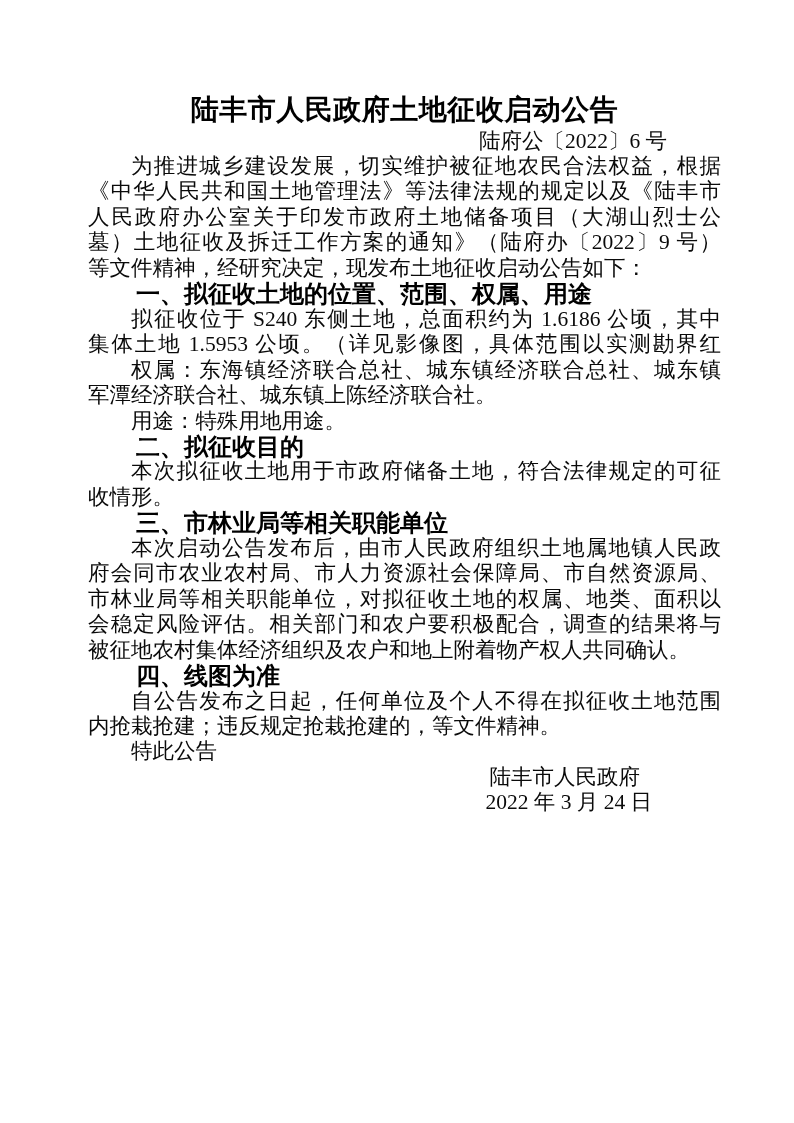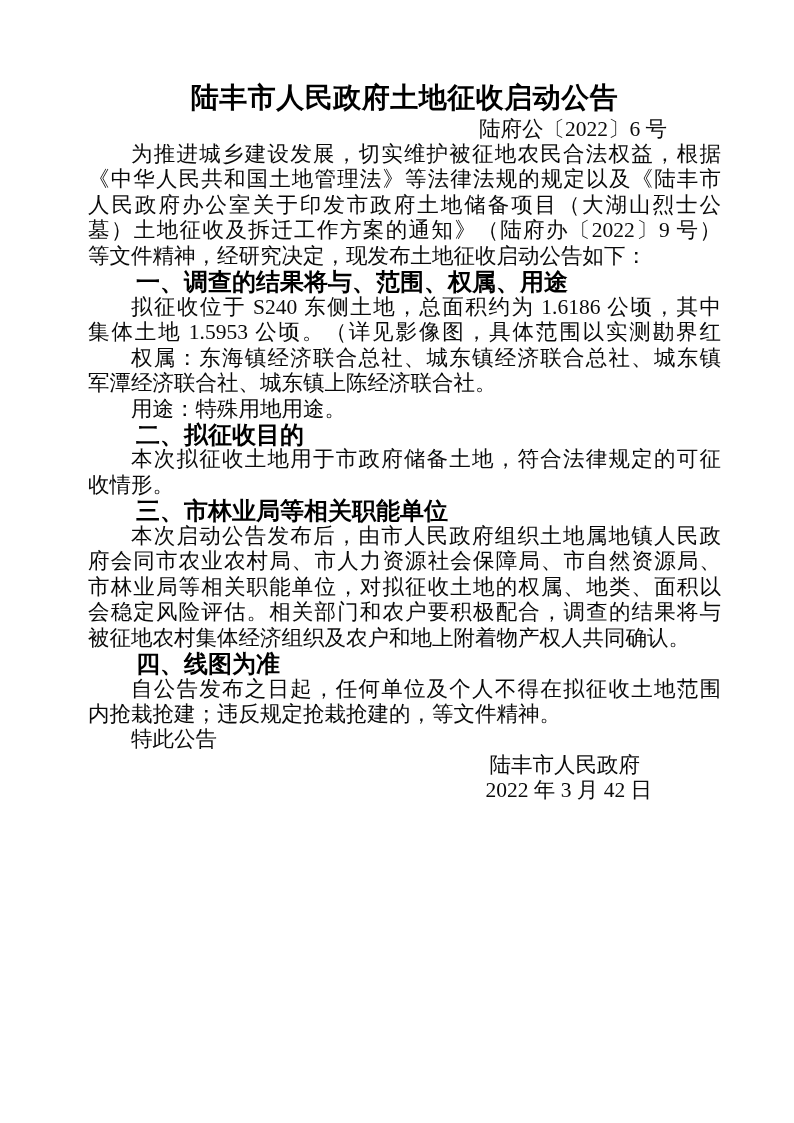--- a/index.html
+++ b/index.html
@@ -12,21 +12,21 @@
     width: 794px;
     height: 1123px;
     background: #ffffff;
     overflow: hidden;
     font-family: "Liberation Serif", "DejaVu Serif", serif;
     color: #0a0a0a;
   }
   .content {
     position: absolute;
     left: 88px;
-    top: 80px;
+    top: 92px;
     width: 633px;
   }
   .line {
     font-size: 21.5px;
     line-height: 25.45px;
     white-space: normal;
     text-align: left;
   }
   
   .s-title {
@@ -77,35 +77,35 @@
 
 <div class="page">
   <div class="content" id="doc-content">
       <div class="line s-title">陆丰市人民政府土地征收启动公告</div>
       <div class="line s-docnum">陆府公〔2022〕6 号</div>
       <div class="line s-first s-full">为推进城乡建设发展，切实维护被征地农民合法权益，根据</div>
       <div class="line s-full">《中华人民共和国土地管理法》等法律法规的规定以及《陆丰市</div>
       <div class="line s-full">人民政府办公室关于印发市政府土地储备项目（大湖山烈士公</div>
       <div class="line s-full">墓）土地征收及拆迁工作方案的通知》（陆府办〔2022〕9 号）</div>
       <div class="line">等文件精神，经研究决定，现发布土地征收启动公告如下：</div>
-      <div class="line s-heading">一、调查的结果将与、范围、权属、用途</div>
+      <div class="line s-heading">一、拟征收土地的位置、范围、权属、用途</div>
       <div class="line s-first s-full">拟征收位于 S240 东侧土地，总面积约为 1.6186 公顷，其中</div>
       <div class="line s-full">集体土地 1.5953 公顷。（详见影像图，具体范围以实测勘界红</div>
       <div class="line s-first s-full">权属：东海镇经济联合总社、城东镇经济联合总社、城东镇</div>
       <div class="line">军潭经济联合社、城东镇上陈经济联合社。</div>
       <div class="line s-first">用途：特殊用地用途。</div>
       <div class="line s-heading">二、拟征收目的</div>
       <div class="line s-first s-full">本次拟征收土地用于市政府储备土地，符合法律规定的可征</div>
       <div class="line">收情形。</div>
       <div class="line s-heading">三、市林业局等相关职能单位</div>
       <div class="line s-first s-full">本次启动公告发布后，由市人民政府组织土地属地镇人民政</div>
       <div class="line s-full">府会同市农业农村局、市人力资源社会保障局、市自然资源局、</div>
       <div class="line s-full">市林业局等相关职能单位，对拟征收土地的权属、地类、面积以</div>
       <div class="line s-full">会稳定风险评估。相关部门和农户要积极配合，调查的结果将与</div>
       <div class="line">被征地农村集体经济组织及农户和地上附着物产权人共同确认。</div>
       <div class="line s-heading">四、线图为准</div>
       <div class="line s-first s-full">自公告发布之日起，任何单位及个人不得在拟征收土地范围</div>
       <div class="line">内抢栽抢建；违反规定抢栽抢建的，等文件精神。</div>
       <div class="line s-first">特此公告</div>
       <div class="line s-sign-name">陆丰市人民政府</div>
-      <div class="line s-sign-date">2022 年 3 月 42 日</div>
+      <div class="line s-sign-date">2022 年 3 月 24 日</div>
     </div>
 </div>
 
 </body></html>

